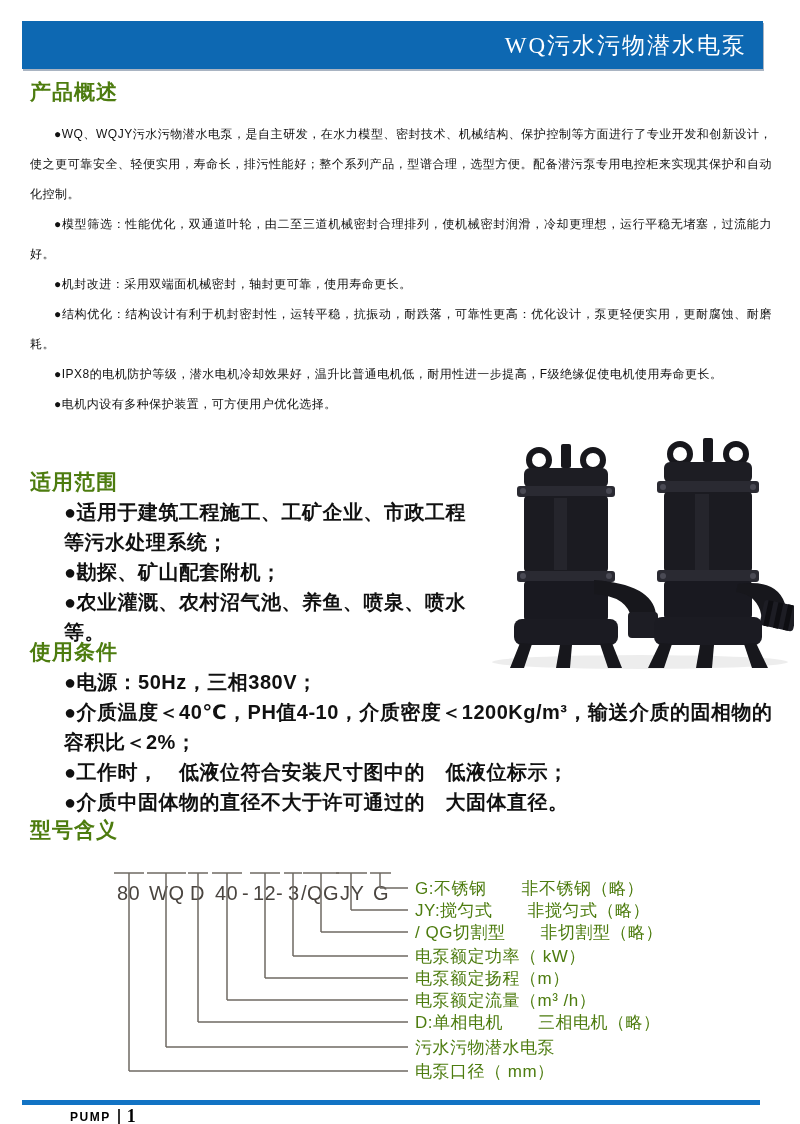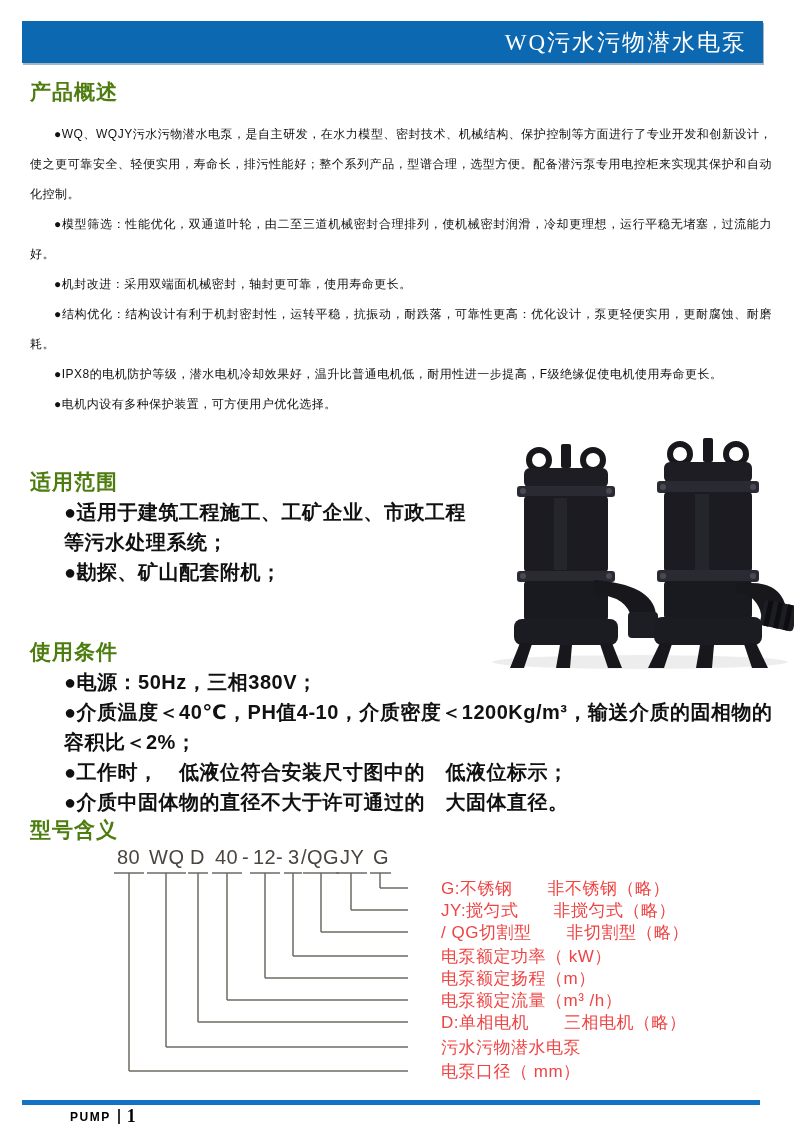--- a/index.html
+++ b/index.html
@@ -2,21 +2,21 @@
 <html><head>
 <meta charset="utf-8">
 <style>
   html,body{margin:0;padding:0;background:#ffffff;}
   .page{
     position:relative;width:800px;height:1124px;background:#ffffff;overflow:hidden;
     font-family:"Liberation Sans","DejaVu Sans",sans-serif;color:#111;
   }
   
   .topbar{
-    position:absolute;left:22px;top:21px;width:741px;height:42px;
+    position:absolute;left:22px;top:21px;width:741px;height:48px;
     background:#0d68b2;
     box-shadow:1px 2px 0 rgba(10,40,80,.35);
     display:flex;align-items:center;justify-content:flex-end;
   }
   .topbar-title{
     font-family:"Liberation Serif","DejaVu Serif",serif;
     color:#ffffff;font-size:23px;letter-spacing:2px;padding-right:16px;
   }
   
   .sec{
@@ -32,26 +32,26 @@
   
   .blist{
     position:absolute;left:64px;margin:0;padding:0;list-style:none;
     font-size:20px;line-height:30px;font-weight:600;letter-spacing:.5px;
   }
   
   .pump-photo{position:absolute;left:486px;top:438px;}
   
   .diag-svg{position:absolute;left:0;top:0;width:800px;height:1124px;pointer-events:none;}
   .code-part{
-    position:absolute;top:846px;font-size:20px;color:#4a4540;
+    position:absolute;top:882px;font-size:20px;color:#4a4540;
     font-weight:500;letter-spacing:.5px;white-space:pre;
   }
   .diag-label{
-    position:absolute;left:415px;height:22px;font-size:17px;color:#ef4444;
-    font-weight:500;white-space:pre;letter-spacing:.5px;margin-left:26px;
+    position:absolute;left:415px;height:22px;font-size:17px;color:#4d7c0f;
+    font-weight:500;white-space:pre;letter-spacing:.5px;
   }
   
   .footline{position:absolute;left:22px;top:1100px;width:738px;height:5px;background:#1273c4;}
   .footer-text{position:absolute;left:70px;top:1106px;display:flex;align-items:center;gap:7px;}
   .brand{font-size:12px;font-weight:700;letter-spacing:1.5px;color:#000;}
   .fdivider{width:2px;height:15px;background:#333;}
   .pageno{font-family:"Liberation Serif","DejaVu Serif",serif;font-size:18px;font-weight:700;color:#000;}
 </style>
 </head>
 <body>
@@ -69,20 +69,21 @@
     <p>●机封改进：采用双端面机械密封，轴封更可靠，使用寿命更长。</p>
     <p>●结构优化：结构设计有利于机封密封性，运转平稳，抗振动，耐跌落，可靠性更高：优化设计，泵更轻便实用，更耐腐蚀、耐磨耗。</p>
     <p>●IPX8的电机防护等级，潜水电机冷却效果好，温升比普通电机低，耐用性进一步提高，F级绝缘促使电机使用寿命更长。</p>
     <p>●电机内设有多种保护装置，可方便用户优化选择。</p>
   </div>
 
   <h2 class="sec" style="top:468px">适用范围</h2>
   <ul class="blist" style="top:497px;width:420px">
     <li>●适用于建筑工程施工、工矿企业、市政工程等污水处理系统；</li>
     <li>●勘探、矿山配套附机；</li>
+    <li>●农业灌溉、农村沼气池、养鱼、喷泉、喷水等。</li>
   </ul>
 
   <svg class="pump-photo" width="308" height="232" viewBox="0 0 308 232">
     <ellipse cx="154" cy="224" rx="148" ry="7" fill="#000" opacity="0.07"></ellipse>
 
     <g transform="translate(80,6)">
       <circle cx="-27" cy="16" r="10" fill="none" stroke="#17171c" stroke-width="6"></circle>
       <circle cx="27" cy="16" r="10" fill="none" stroke="#17171c" stroke-width="6"></circle>
       <rect x="-5" y="0" width="10" height="24" rx="2" fill="#17171c"></rect>
       <rect x="-42" y="24" width="84" height="20" rx="6" fill="#1d1d23"></rect>

